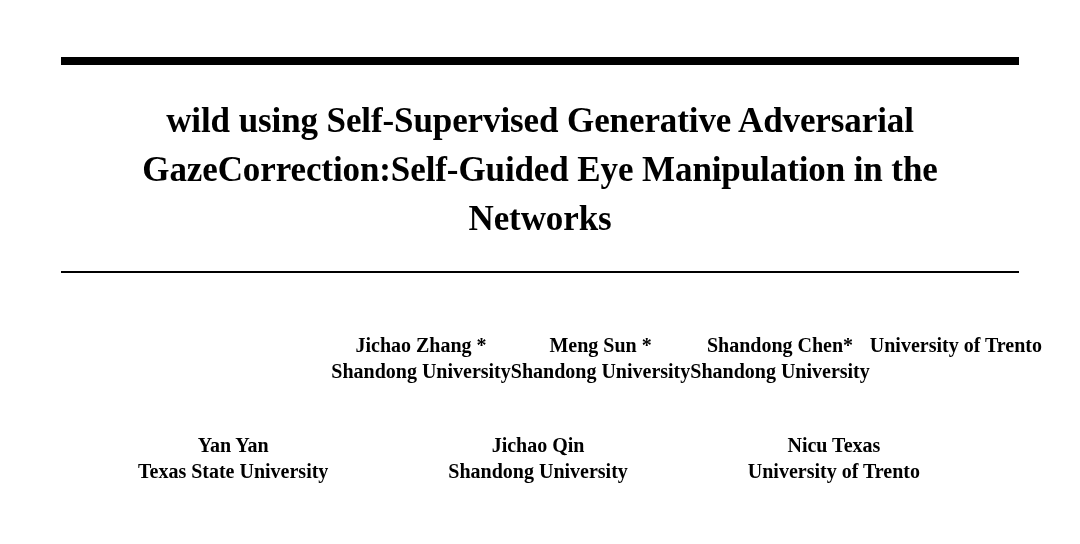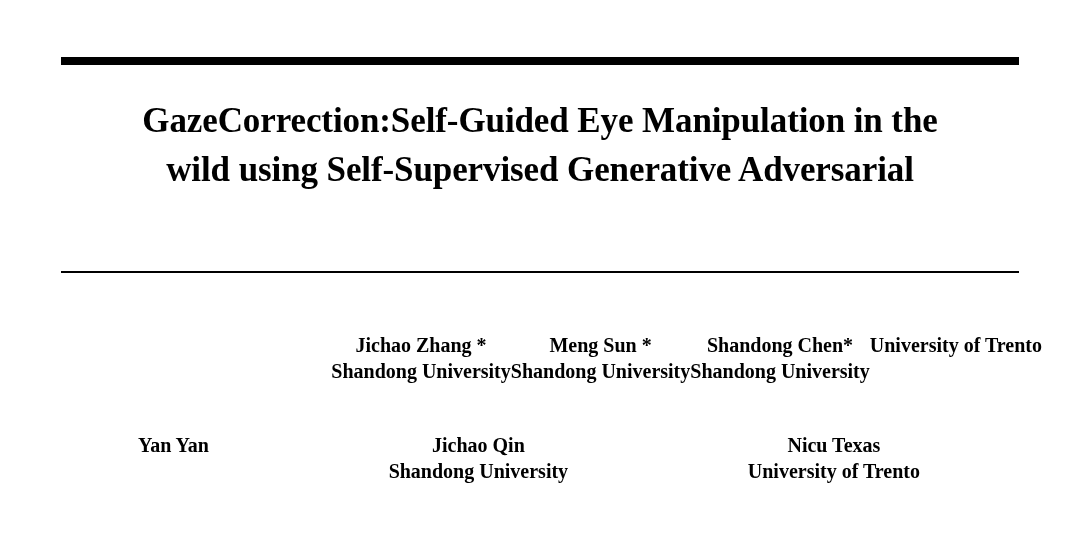--- a/index.html
+++ b/index.html
@@ -99,22 +99,23 @@
   }
 </style>
 </head>
 <body>
 
 <div class="page">
 
   <div class="rule-thick"></div>
 
   <div class="title-block">
+    <span class="title-line">wild using Self-Supervised Generative Adversarial</span>
     <span class="title-line">GazeCorrection:Self-Guided Eye Manipulation in the</span>
-    <span class="title-line">wild using Self-Supervised Generative Adversarial</span>
+    <span class="title-line">Networks</span>
   </div>
 
   <div class="rule-thin"></div>
 
   <div class="authors">
 
     <div class="author-row row-1">
       <div class="author">
         <span class="author-name">Jichao Zhang *</span>
         <span class="author-affil">Shandong University</span>
@@ -128,20 +129,21 @@
         <span class="author-affil">Shandong University</span>
       </div>
       <div class="author">
         <span class="author-affil">University of Trento</span>
       </div>
     </div>
 
     <div class="author-row row-2">
       <div class="author">
         <span class="author-name">Yan Yan</span>
+        <span class="author-affil">Texas State University</span>
       </div>
       <div class="author">
         <span class="author-name">Jichao Qin</span>
         <span class="author-affil">Shandong University</span>
       </div>
       <div class="author">
         <span class="author-name">Nicu Texas</span>
         <span class="author-affil">University of Trento</span>
       </div>
     </div>

